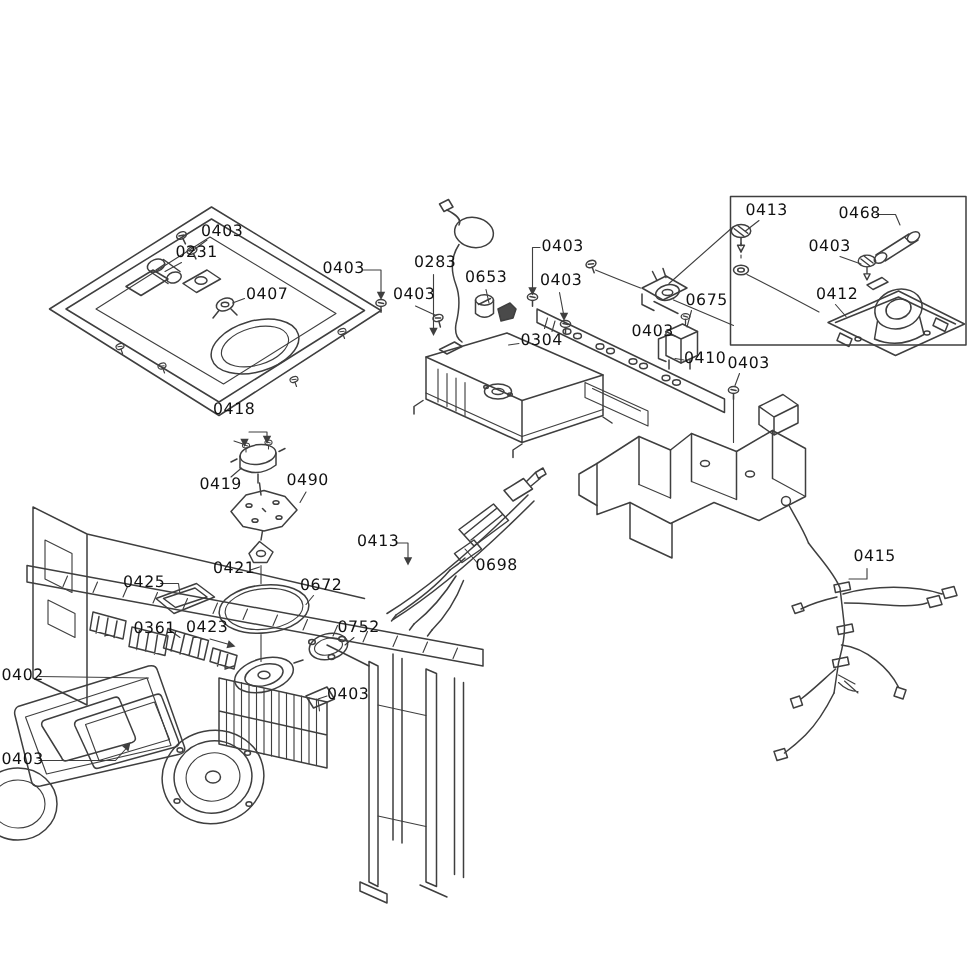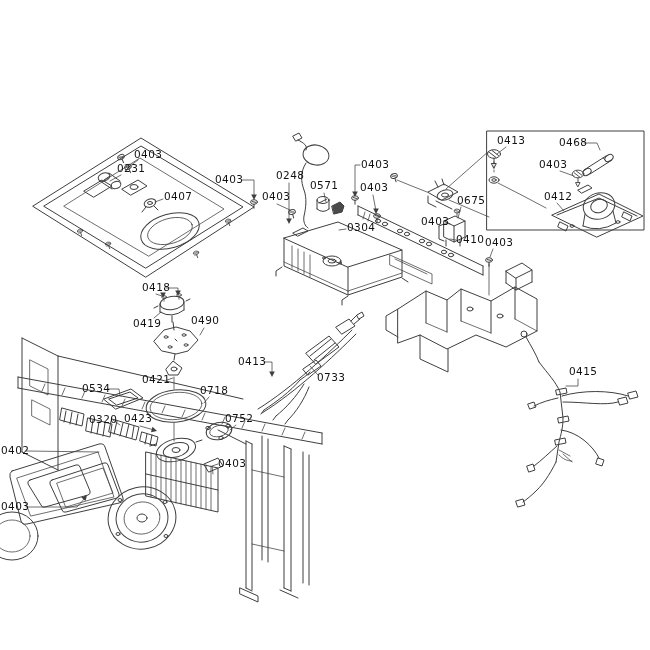--- a/index.html
+++ b/index.html
@@ -273,43 +273,43 @@
     <use href="#scr" transform="translate(292,212) rotate(-15)"></use>
     <use href="#scr" transform="translate(355,198)"></use>
     <use href="#scr" transform="translate(377,216)"></use>
   </g>
 </svg>
 
 <div class="lbl" style="left:134px; top:148px">0403</div>
 <div class="lbl" style="left:117px; top:162px">0231</div>
 <div class="lbl" style="left:215px; top:173px">0403</div>
 <div class="lbl" style="left:164px; top:190px">0407</div>
-<div class="lbl" style="left:276px; top:169px">0248</div>
-<div class="lbl" style="left:310px; top:179px">0571</div>
+<div class="lbl" style="left:276px; top:169px">0283</div>
+<div class="lbl" style="left:310px; top:179px">0653</div>
 <div class="lbl" style="left:262px; top:190px">0403</div>
 <div class="lbl" style="left:361px; top:158px">0403</div>
 <div class="lbl" style="left:360px; top:181px">0403</div>
 <div class="lbl" style="left:347px; top:221px">0304</div>
 <div class="lbl" style="left:457px; top:194px">0675</div>
 <div class="lbl" style="left:421px; top:215px">0403</div>
 <div class="lbl" style="left:456px; top:233px">0410</div>
 <div class="lbl" style="left:485px; top:236px">0403</div>
 <div class="lbl" style="left:497px; top:134px">0413</div>
 <div class="lbl" style="left:559px; top:136px">0468</div>
 <div class="lbl" style="left:539px; top:158px">0403</div>
 <div class="lbl" style="left:544px; top:190px">0412</div>
-<div class="lbl" style="left:142px; top:281px">0418</div>
+<div class="lbl" style="left:142px; top:267px">0418</div>
 <div class="lbl" style="left:133px; top:317px">0419</div>
 <div class="lbl" style="left:191px; top:314px">0490</div>
 <div class="lbl" style="left:142px; top:373px">0421</div>
-<div class="lbl" style="left:82px; top:382px">0534</div>
-<div class="lbl" style="left:89px; top:413px">0320</div>
+<div class="lbl" style="left:82px; top:382px">0425</div>
+<div class="lbl" style="left:89px; top:413px">0361</div>
 <div class="lbl" style="left:124px; top:412px">0423</div>
-<div class="lbl" style="left:200px; top:384px">0718</div>
+<div class="lbl" style="left:200px; top:384px">0672</div>
 <div class="lbl" style="left:225px; top:412px">0752</div>
 <div class="lbl" style="left:1px; top:444px">0402</div>
 <div class="lbl" style="left:1px; top:500px">0403</div>
 <div class="lbl" style="left:238px; top:355px">0413</div>
-<div class="lbl" style="left:317px; top:371px">0733</div>
+<div class="lbl" style="left:317px; top:371px">0698</div>
 <div class="lbl" style="left:569px; top:365px">0415</div>
 <div class="lbl" style="left:218px; top:457px">0403</div>
 
 </div>
 
 </body></html>

